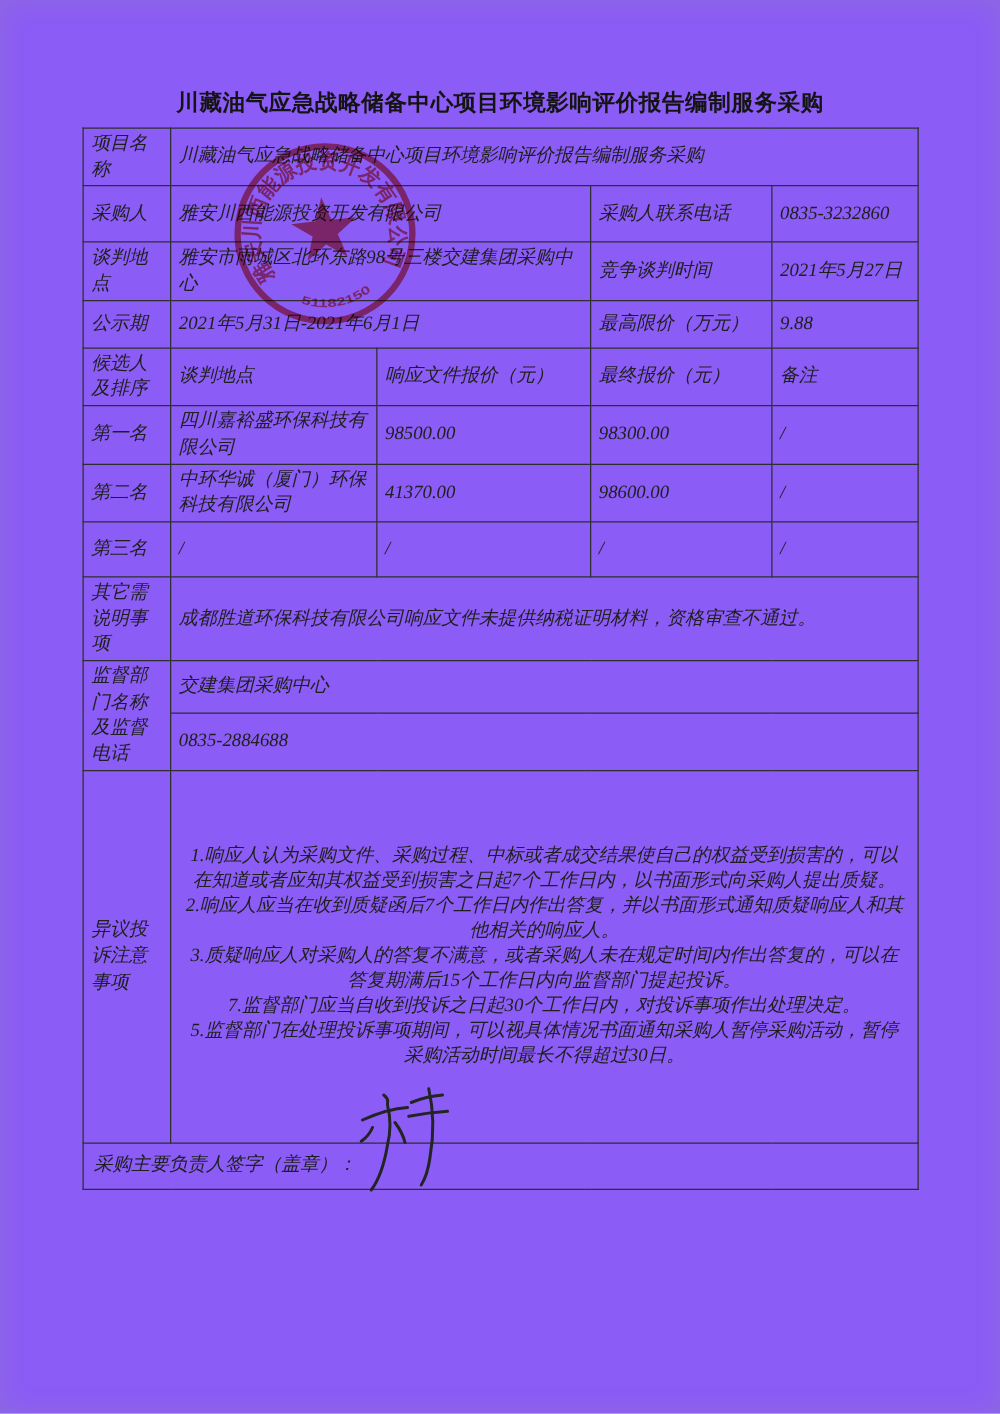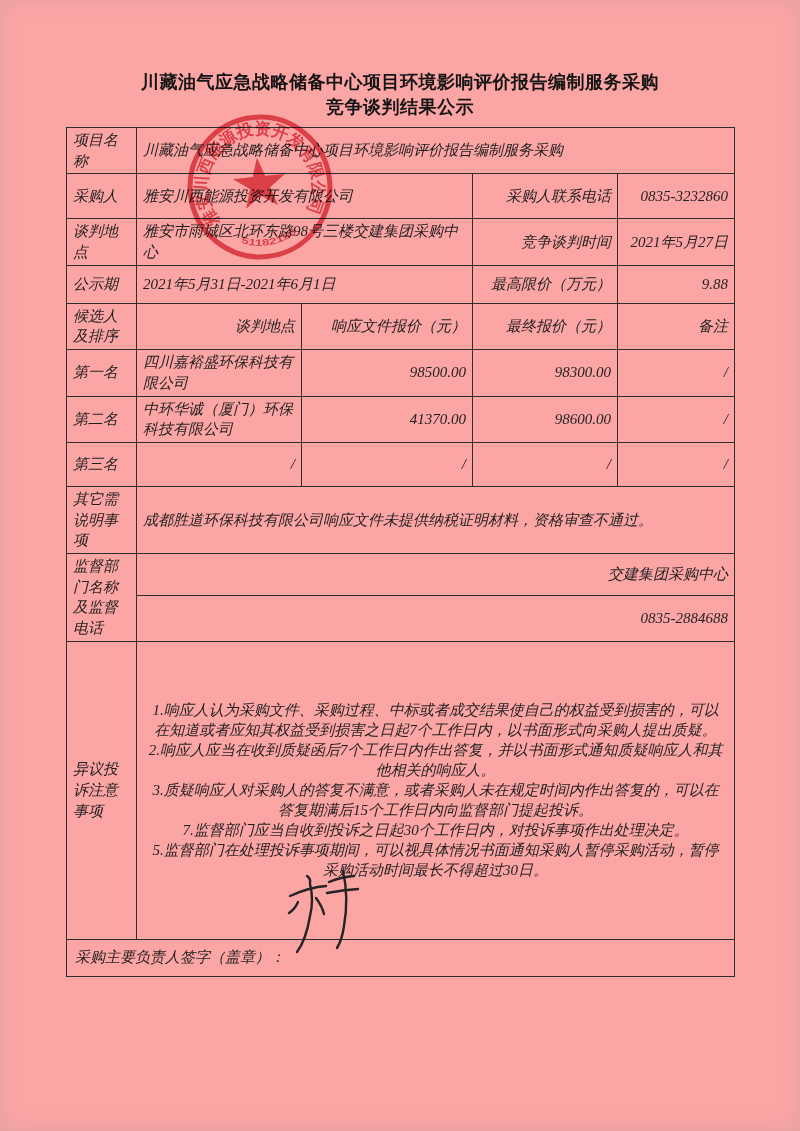--- a/index.html
+++ b/index.html
@@ -1,20 +1,20 @@
 <!DOCTYPE html>
 <html lang="zh"><head>
 <meta charset="utf-8">
 <style>
   html,body{margin:0;padding:0;background:#e8e8e6;}
   .page{
     position:relative;
     width:800px;height:1131px;
     margin:0 auto;
-    background:#fca5a5;
+    background:#8b5cf6;
     box-shadow:inset 0 0 22px rgba(150,150,150,.25);
     overflow:hidden;
     font-family:"Liberation Serif", serif;
     color:#1f1f1f;
   }
   .title{
     margin-top:70px;
     text-align:center;
     font-family:"Liberation Sans", sans-serif;
     font-weight:bold;
@@ -33,21 +33,21 @@
   }
   table.doc td{
     border:1.6px solid #2e2e2e;
     vertical-align:middle;
     padding:2px 6px;
     line-height:1.38;
     overflow:hidden;
     word-break:break-all;
   }
   td.lab{padding:2px 4px 2px 5px;}
-  td.c{text-align:right;padding:2px 2px;}
+  td.c{text-align:left;padding:2px 2px;}
   td.l{text-align:left;}
   .objection-cell{padding:4px 10px !important;}
   .objection-cell .item{line-height:20px;text-align:center;}
   .sig-cell{padding:2px 8px !important;}
   .seal{
     position:absolute;left:184px;top:111px;
     width:152px;height:152px;
     opacity:.82;
     mix-blend-mode:multiply;
     transform:rotate(-6deg);
@@ -61,21 +61,20 @@
     pointer-events:none;
   }
 </style>
 </head>
 <body>
 
 <div class="page">
 
   <div class="title">
     <div>川藏油气应急战略储备中心项目环境影响评价报告编制服务采购</div>
-    <div>竞争谈判结果公示</div>
   </div>
 
   <table class="doc">
     <colgroup>
       <col style="width:70px">
         <col style="width:165px">
         <col style="width:171px">
         <col style="width:145px">
         <col style="width:117px">
     </colgroup>

